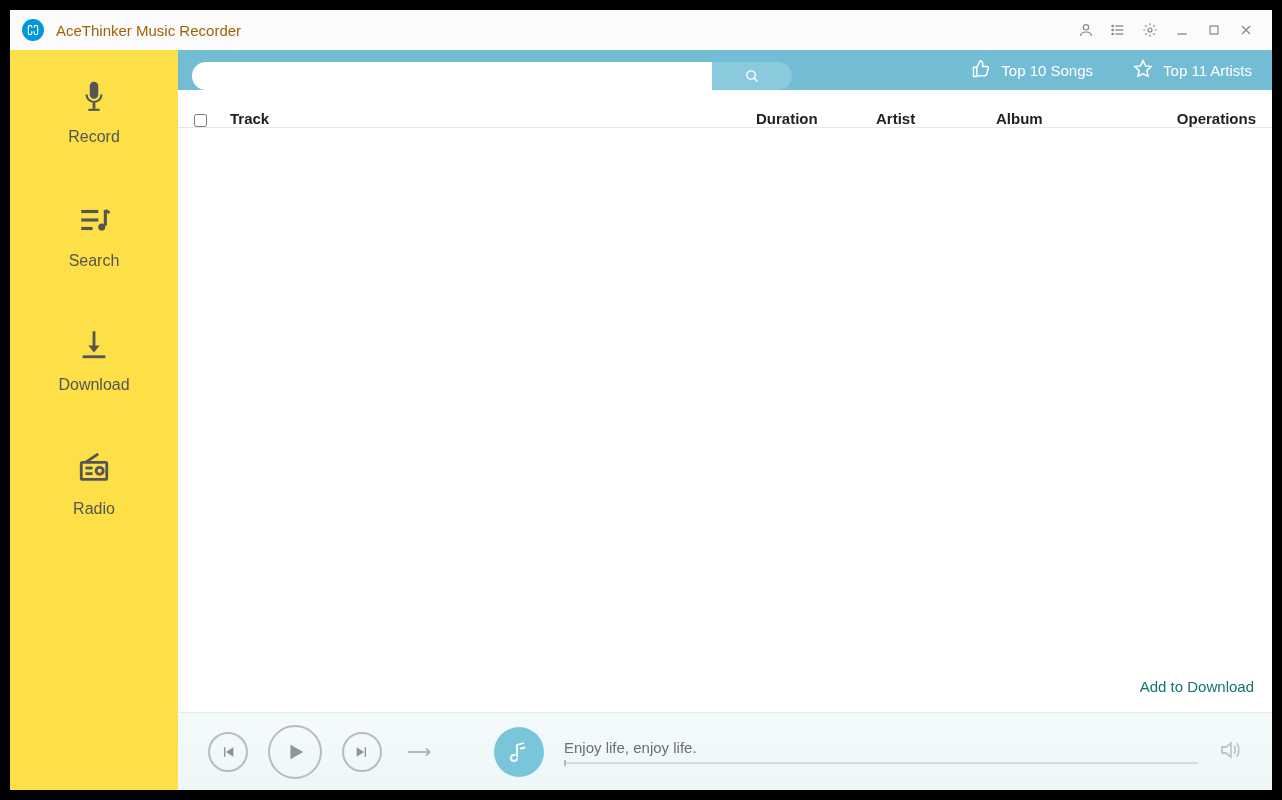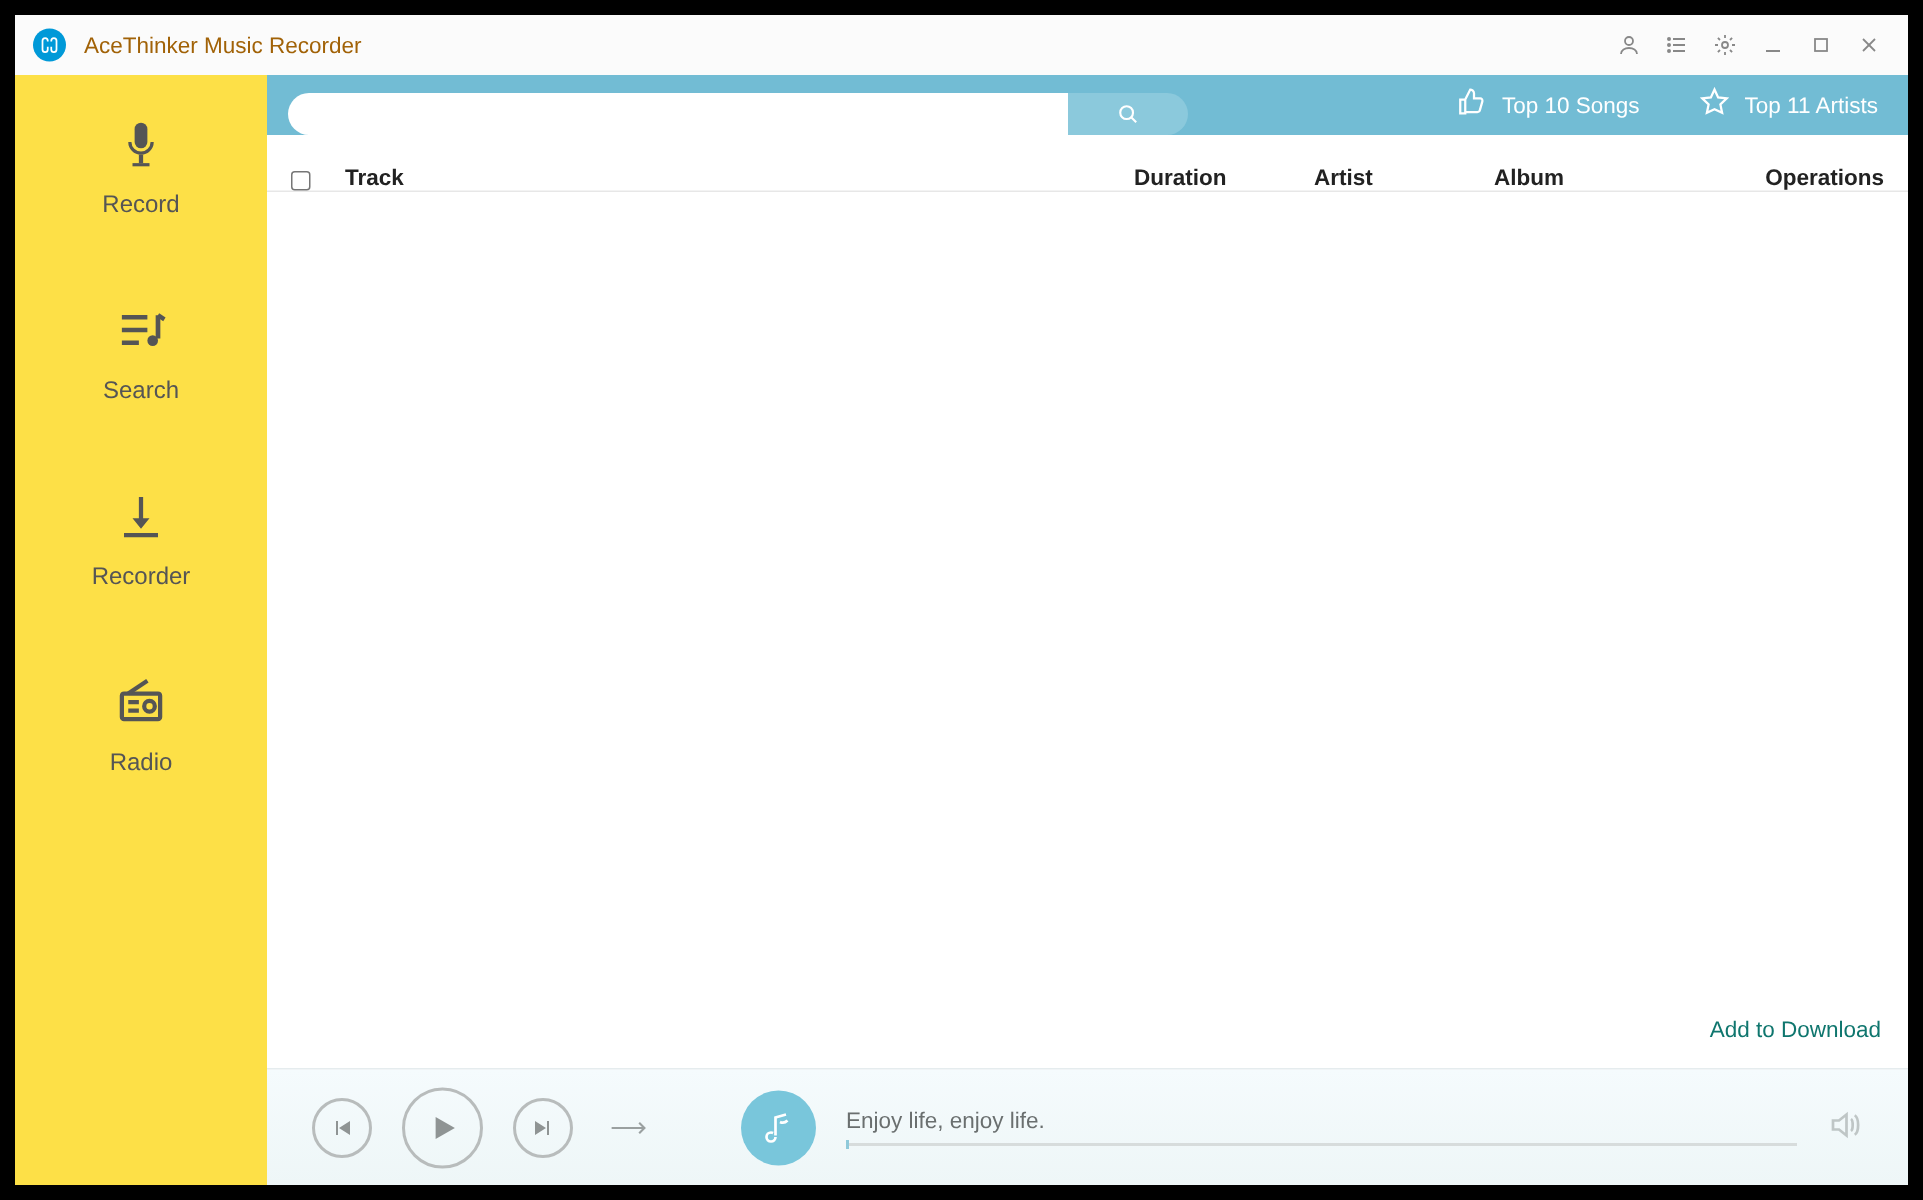--- a/index.html
+++ b/index.html
@@ -263,21 +263,21 @@
         </div>
         <div class="si-label">Search</div>
       </div>
       <div class="sidebar-item">
         <div class="si-icon">
           <svg viewBox="0 0 24 24" fill="currentColor">
               <path d="M11 3h2v10h3l-4 5-4-5h3z"></path>
               <rect x="4" y="20" width="16" height="2"></rect>
             </svg>
         </div>
-        <div class="si-label">Recorder</div>
+        <div class="si-label">Download</div>
       </div>
       <div class="sidebar-item">
         <div class="si-icon">
           <svg viewBox="0 0 24 24" fill="none" stroke="currentColor" stroke-width="2">
               <rect x="3" y="8" width="18" height="12" rx="1"></rect>
               <circle cx="16" cy="14" r="2.5"></circle>
               <line x1="6" y1="12" x2="11" y2="12"></line>
               <line x1="6" y1="16" x2="11" y2="16"></line>
               <line x1="6" y1="8" x2="15" y2="2"></line>
             </svg>

